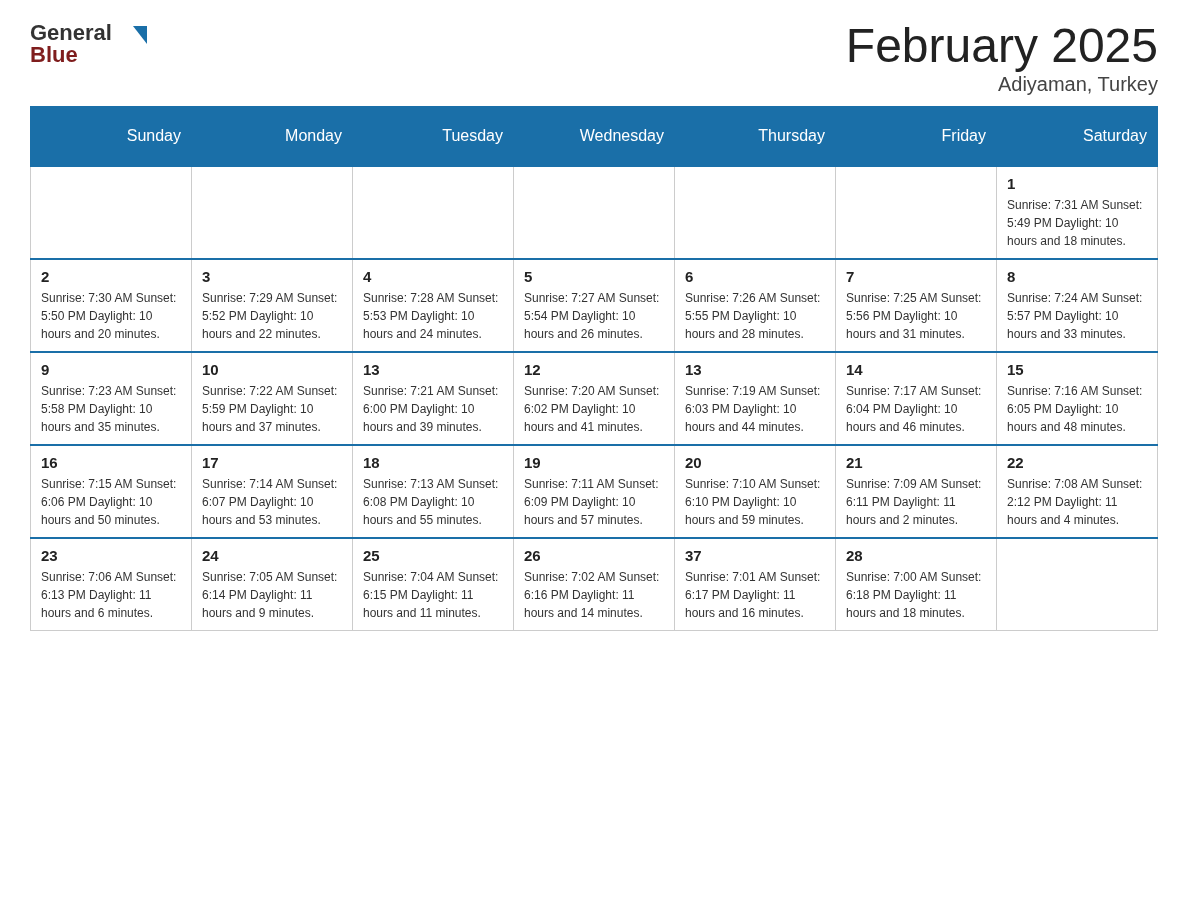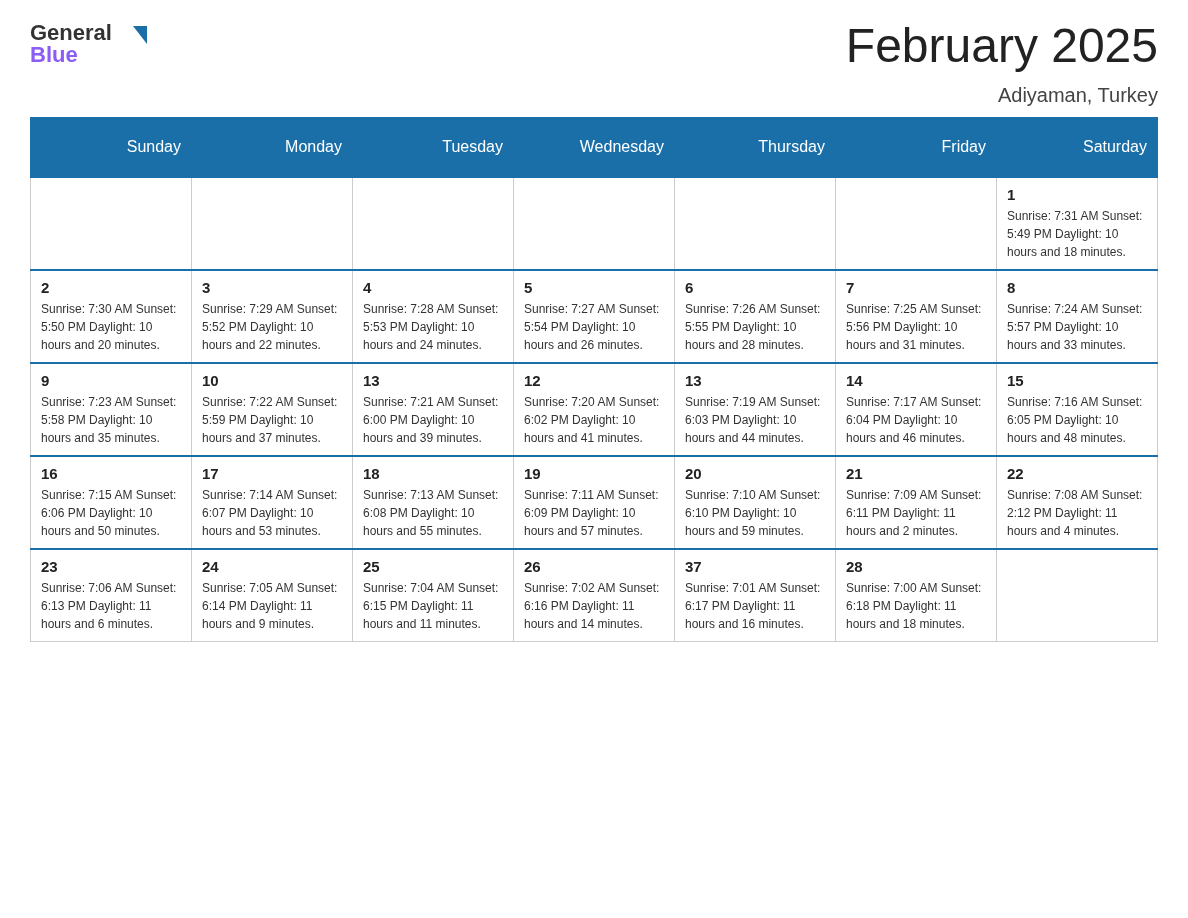--- a/index.html
+++ b/index.html
@@ -45,21 +45,21 @@
     }
     .month-title {
       font-size: 48px;
       font-weight: normal;
       color: #222;
       line-height: 1.1;
     }
     .location {
       font-size: 20px;
       color: #444;
-      margin-top: 11px;
+      margin-top: 0;
     }
     .calendar {
       width: 100%;
       border-collapse: collapse;
       margin-top: 10px;
     }
     .calendar th {
       background-color: #1a6fa8;
       color: #fff;
       text-align: right;
@@ -106,21 +106,21 @@
 </head>
 <body>
 
 <div class="header">
   <div class="logo">
     <div class="logo-top">
       <span class="logo-general">General</span>
       <div class="logo-arrow"></div>
     </div>
     <div class="logo-line2">
-      <span style="font-size:22px; font-weight:bold; color:#8b5cf6;">Blue</span>
+      <span style="font-size:22px; font-weight:bold; color:#7f1d1d;">Blue</span>
     </div>
   </div>
   <div class="title-section">
     <div class="month-title">February 2025</div>
     <div class="location">Adiyaman, Turkey</div>
   </div>
 </div>
 
 <table class="calendar">
   <thead>

